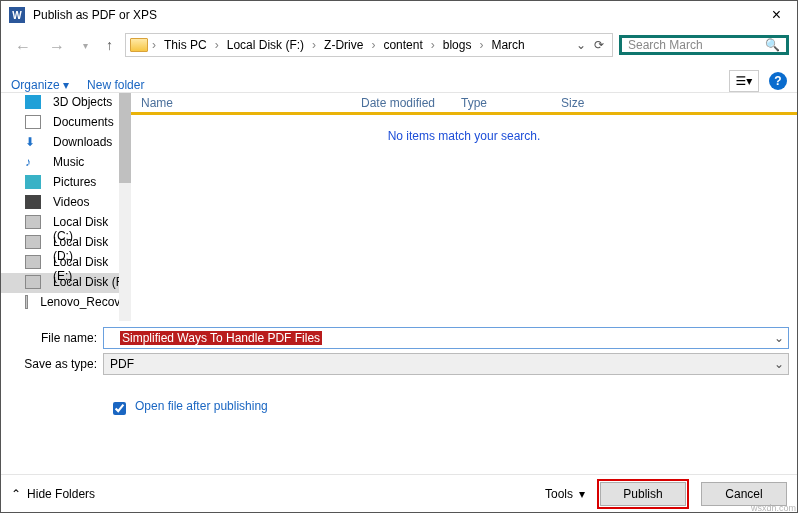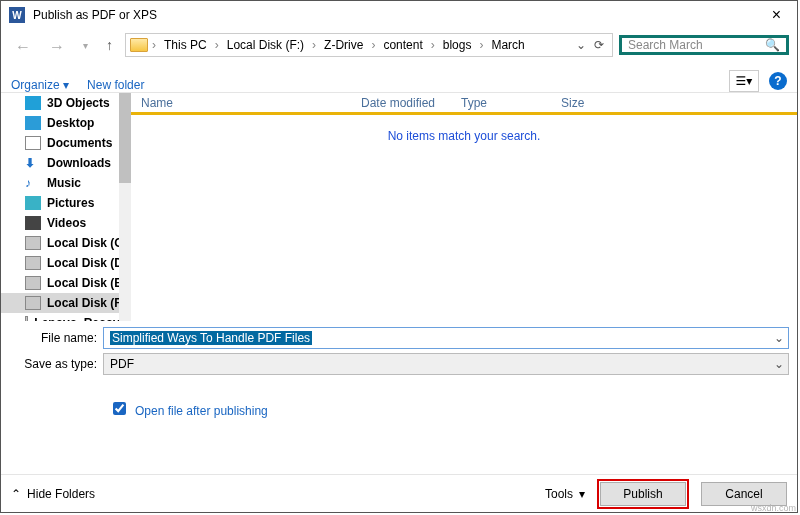--- a/index.html
+++ b/index.html
@@ -21,21 +21,21 @@
   .searchbox .mag { margin-left: auto; }
   .toolbar { height: 32px; display: flex; align-items: flex-end; padding: 0 10px; gap: 18px; border-bottom: 1px solid #e5e5e5; }
   .toolbar .link { color: #1a66c2; cursor: pointer; }
   .toolbar .right { margin-left: auto; display: flex; align-items: center; gap: 10px; }
   .view-btn { width: 30px; height: 22px; border: 1px solid #ccc; display: flex; align-items: center; justify-content: center; }
   .help { width: 18px; height: 18px; border-radius: 50%; background: #0a6cce; color: #fff; display: flex; align-items: center; justify-content: center; font-weight: bold; }
   .body-area { display: flex; height: 228px; }
   .tree { width: 130px; overflow: hidden; position: relative; }
   .tree-scroll { position: absolute; right: 0; top: 0; width: 12px; height: 100%; background: #f0f0f0; }
   .tree-thumb { position: absolute; right: 0; top: 0; width: 12px; height: 90px; background: #c0c0c0; }
-  .tree-item { display: flex; align-items: center; gap: 6px; padding: 2px 0 2px 24px; height: 20px; font-weight: bold; }
+  .tree-item { display: flex; align-items: flex-start; gap: 12px; padding: 2px 0 2px 24px; height: 20px; }
   .tree-item.sel { background: #d8d8d8; }
   .ico { width: 16px; height: 14px; display: inline-block; }
   .ico-3d { background: #20a0d8; }
   .ico-desk { background: #2b9cd8; }
   .ico-doc { background: #fff; border: 1px solid #888; }
   .ico-down { color: #2172c9; background: none; }
   .ico-music { color: #2172c9; background: none; }
   .ico-pic { background: #39b2c6; }
   .ico-vid { background: #444; }
   .ico-disk { background: #c8c8c8; border: 1px solid #888; }
@@ -43,26 +43,26 @@
   .cols { display: flex; border-bottom: 3px solid #eab308; height: 22px; align-items: center; color: #4a6f9b; font-size: 12px; }
   .cols .col { padding: 0 10px; }
   .cols .c-name { width: 220px; }
   .cols .c-date { width: 100px; }
   .cols .c-type { width: 100px; }
   .empty { text-align: center; color: #1d4ed8; padding-top: 14px; }
   .fields { padding: 6px 8px 2px 8px; }
   .field-row { display: flex; align-items: center; margin-bottom: 4px; }
   .field-row .lbl { width: 94px; text-align: right; padding-right: 6px; }
   .fn-input { flex: 1; border: 1px solid #6aa0de; height: 22px; padding: 0; display: flex; align-items: center; position: relative; }
-  .fn-input .seltext { background: #0369a1; color: #fff; padding: 0 2px; margin-left: 6px; }
+  .fn-input .seltext { background: #b91c1c; color: #fff; padding: 0 2px; margin-left: 16px; }
   .fn-input .dd { position: absolute; right: 4px; color: #555; }
   .st-input { flex: 1; border: 1px solid #bbb; background: #efefef; height: 22px; padding: 0 6px; display: flex; align-items: center; position: relative; }
   .st-input .dd { position: absolute; right: 4px; color: #555; }
   .options-area { display: flex; padding: 18px 8px 10px 8px; align-items: flex-start; }
-  .open-after { display: flex; align-items: flex-end; gap: 6px; margin-left: 100px; color: #1a66c2; }
+  .open-after { display: flex; align-items: flex-start; gap: 6px; margin-left: 100px; color: #1a66c2; }
   .open-after input { accent-color: #1a66c2; }
   .optimize { margin-left: 70px; }
   .opt-row { display: flex; align-items: flex-start; gap: 6px; margin-bottom: 6px; }
   .opt-row .rlabel { color: #1a66c2; max-width: 170px; }
   .opt-row .rlabel.muted { color: #1a66c2; }
   .btn { border: 1px solid #adadad; background: #e1e1e1; height: 24px; padding: 0 22px; display: inline-flex; align-items: center; justify-content: center; cursor: pointer; }
   .btn.opts { margin-left: 40px; height: 23px; width: 160px; }
   .footer { position: absolute; bottom: 0; left: 0; right: 0; height: 38px; display: flex; align-items: center; padding: 0 10px; border-top: 1px solid #e5e5e5; }
   .hide-folders { display: flex; align-items: center; gap: 6px; }
   .footer-right { margin-left: auto; display: flex; align-items: center; gap: 12px; }
@@ -122,24 +122,20 @@
     </div>
   </div>
 
   <div class="body-area">
     <div class="tree">
       <div class="tree-item">
           <span class="ico ico-3d"></span>
           <span>3D Objects</span>
         </div>
       <div class="tree-item">
-          <span class="ico ico-desk"></span>
-          <span>Desktop</span>
-        </div>
-      <div class="tree-item">
           <span class="ico ico-doc"></span>
           <span>Documents</span>
         </div>
       <div class="tree-item">
           <span class="ico ico-down">⬇</span>
           <span>Downloads</span>
         </div>
       <div class="tree-item">
           <span class="ico ico-music">♪</span>
           <span>Music</span>

